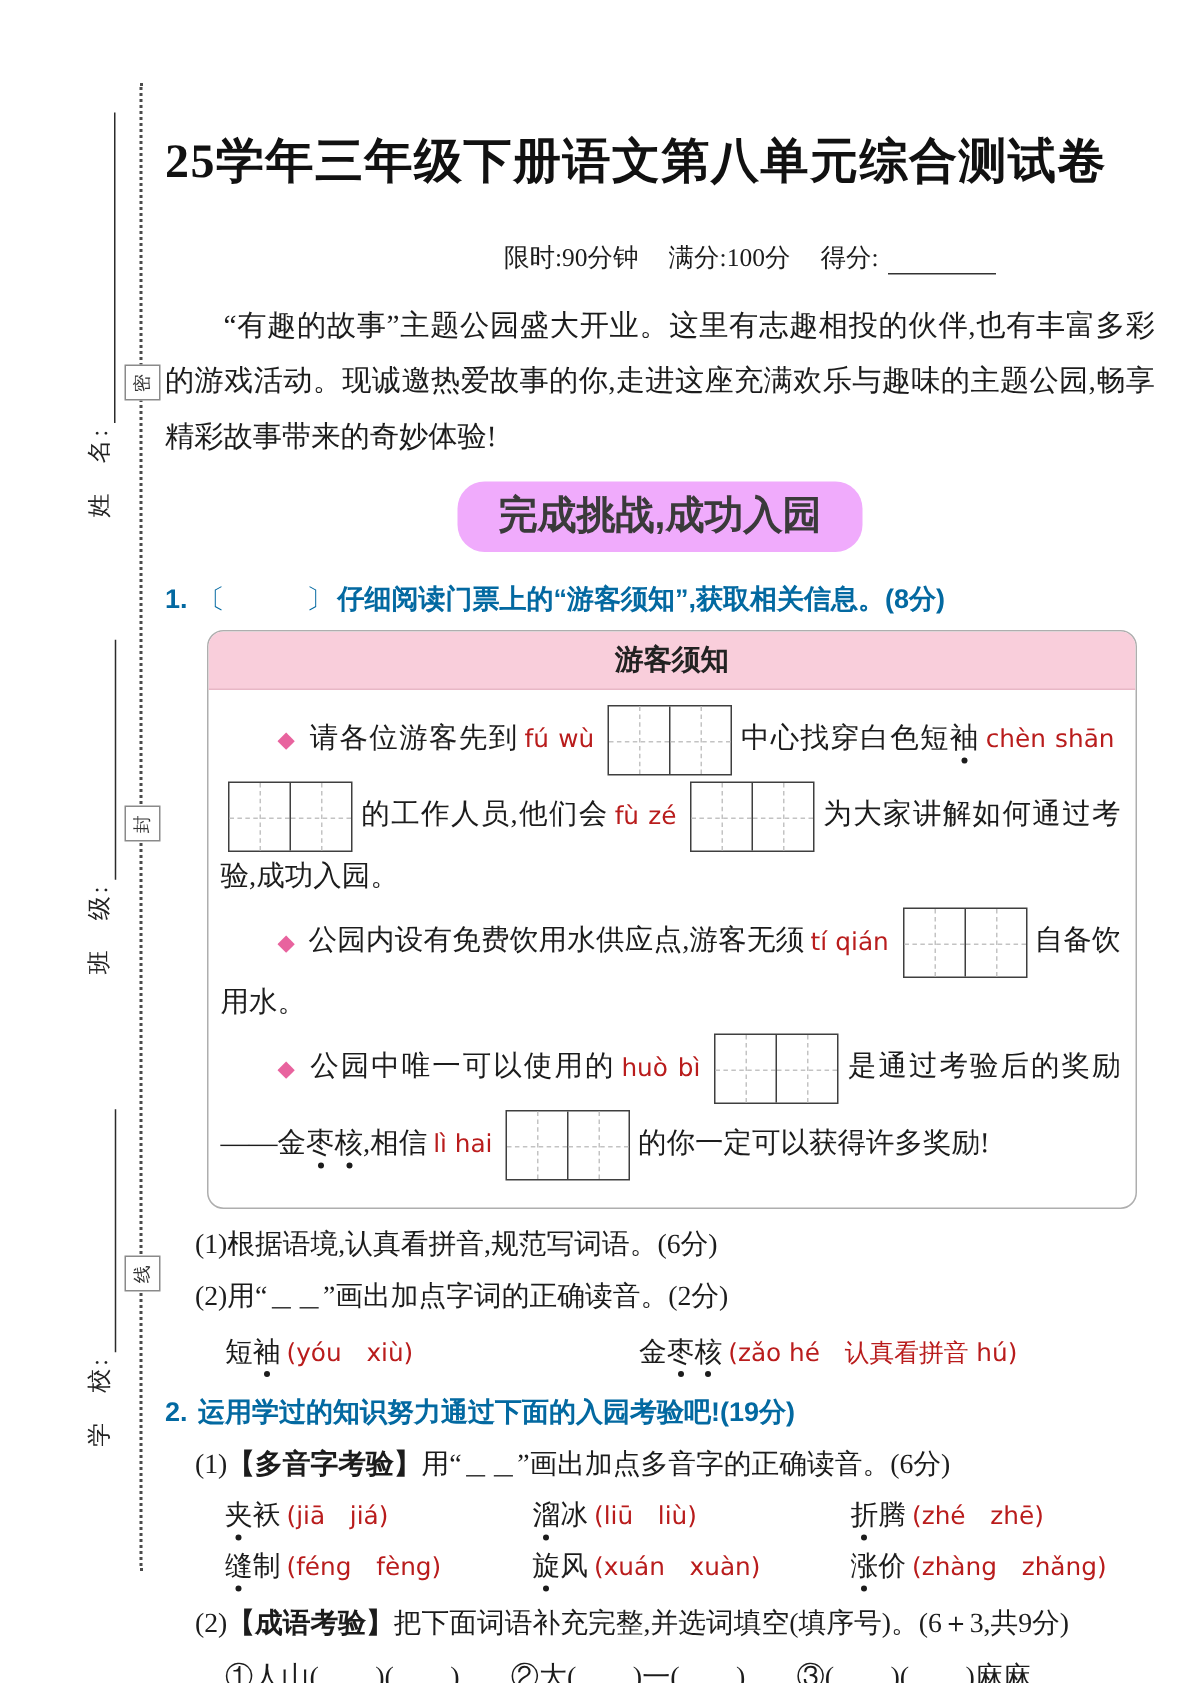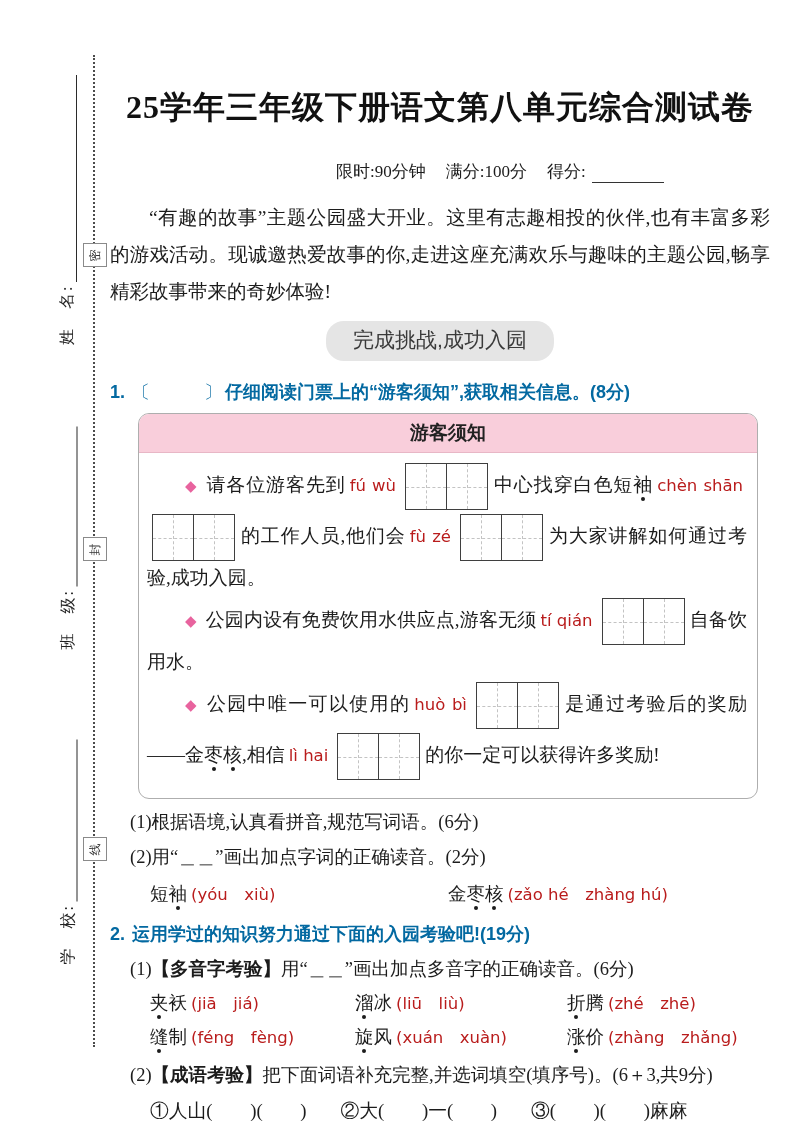--- a/index.html
+++ b/index.html
@@ -17,28 +17,28 @@
     border:1px solid #8a8a8a; display:flex; align-items:center; justify-content:center; z-index:2;
   }
   .seal-char { display:inline-block; transform:rotate(-90deg); font-size:12px; color:#333;
     font-family:"Liberation Sans", sans-serif; }
   .vfield { position:absolute; height:22px; display:flex; align-items:flex-end; transform:rotate(-90deg); }
   .vlabel { font-size:16px; letter-spacing:2px; white-space:nowrap; color:#222; line-height:20px; }
   .vblank { flex:1; border-bottom:1.5px solid #2b2b2b; height:2px; margin-left:3px; }
 
   
   .main { position:absolute; left:110px; top:0; width:660px; }
-  .title { margin:86px 0 0; text-align:center; font-size:32px; font-weight:600; letter-spacing:1px; color:#111; }
+  .title { margin:86px 0 0; font-size:32px; font-weight:600; letter-spacing:1px; color:#111; }
   .meta { margin:30px 0 0 226px; font-size:17px; display:flex; align-items:flex-end; gap:20px; white-space:nowrap; }
   .score-blank { display:inline-block; width:72px; border-bottom:1.5px solid #333; height:2px; }
   .intro { margin:16px 0 0; font-size:19.5px; line-height:37px; text-indent:2em; text-align:justify; }
   .badge-wrap { text-align:center; margin-top:11px; }
   .badge {
-    display:inline-block; background:#e5e5e5; color:#3a3a3a; border-radius:18px;
-    font-family:"Liberation Sans", sans-serif; font-weight:normal; font-size:21px; padding:5px 27px 7px;
+    display:inline-block; background:#f0abfc; color:#3a3a3a; border-radius:18px;
+    font-family:"Liberation Sans", sans-serif; font-weight:bold; font-size:26px; padding:5px 27px 7px;
   }
 
   .qhead { margin-top:19px; font-family:"Liberation Sans", sans-serif; font-size:18px; font-weight:700; color:#0369a1; }
   .qnum { margin-right:7px; }
   .bracket { font-weight:400; margin-right:3px; }
 
   .notice-box { margin:9px 0 0 28px; width:618px; border:1px solid #aeaeae; border-radius:11px; overflow:hidden; background:#fff; }
   .notice-header { background:#f9cedb; text-align:center; font-family:Liberation Mono, monospace;
     font-weight:bold; font-size:19px; padding:6px 0; color:#222; border-bottom:1px solid #e8b7c6; }
   .notice-body { padding:4px 10px 14px 8px; font-size:19px; line-height:29px; }
@@ -50,21 +50,21 @@
   .wcell + .wcell { border-left:1.5px solid #3f3f3f; }
   .wcell::before { content:""; position:absolute; left:50%; top:0; bottom:0; border-left:1px dashed #c3c3c3; }
   .wcell::after  { content:""; position:absolute; top:50%; left:0; right:0; border-top:1px dashed #c3c3c3; }
 
   .du { position:relative; }
   .du::after { content:""; position:absolute; left:50%; margin-left:-2px; bottom:-6px;
     width:4px; height:4px; border-radius:50%; background:#1c1c1c; }
 
   .sub { margin:10px 0 0 20px; font-size:18.5px; }
   .tag { font-family:"Liberation Sans", sans-serif; font-weight:bold; }
-  .read-row { margin:12px 0 0 40px; display:flex; font-size:18.5px;gap:22px; }
+  .read-row { margin:12px 0 0 40px; display:flex; font-size:18.5px; }
   .read-item-1 { width:276px; }
   .py-grid { margin:9px 0 0 40px; display:grid; grid-template-columns:205px 212px auto; row-gap:9px; font-size:18.5px; }
   .idiom-row { margin:11px 0 0 40px; display:flex; gap:34px; font-size:18.8px; white-space:nowrap; }
 </style>
 </head>
 <body>
 
 <div class="page">
 
   <div class="seal-line"></div>
@@ -147,21 +147,21 @@
         </p>
 
       </div>
     </div>
 
     <p class="sub">(1)根据语境,认真看拼音,规范写词语。(6分)</p>
     <p class="sub">(2)用“＿＿”画出加点字词的正确读音。(2分)</p>
 
     <div class="read-row">
       <span class="read-item-1"><span>短</span><span class="du">袖</span><span class="py">(yóu　xiù)</span></span>
-      <span><span>金</span><span class="du">枣</span><span class="du">核</span><span class="py">(zǎo hé　zhàng hú)</span></span>
+      <span><span>金</span><span class="du">枣</span><span class="du">核</span><span class="py">(zǎo hé　认真看拼音 hú)</span></span>
     </div>
 
     <div class="qhead" style="margin-top:16px;">
       <span class="qnum">2.</span><span>运用学过的知识努力通过下面的入园考验吧!(19分)</span>
     </div>
 
     <p class="sub">
       <span>(1)</span><span class="tag">【多音字考验】</span><span>用“＿＿”画出加点多音字的正确读音。(6分)</span>
     </p>
 

